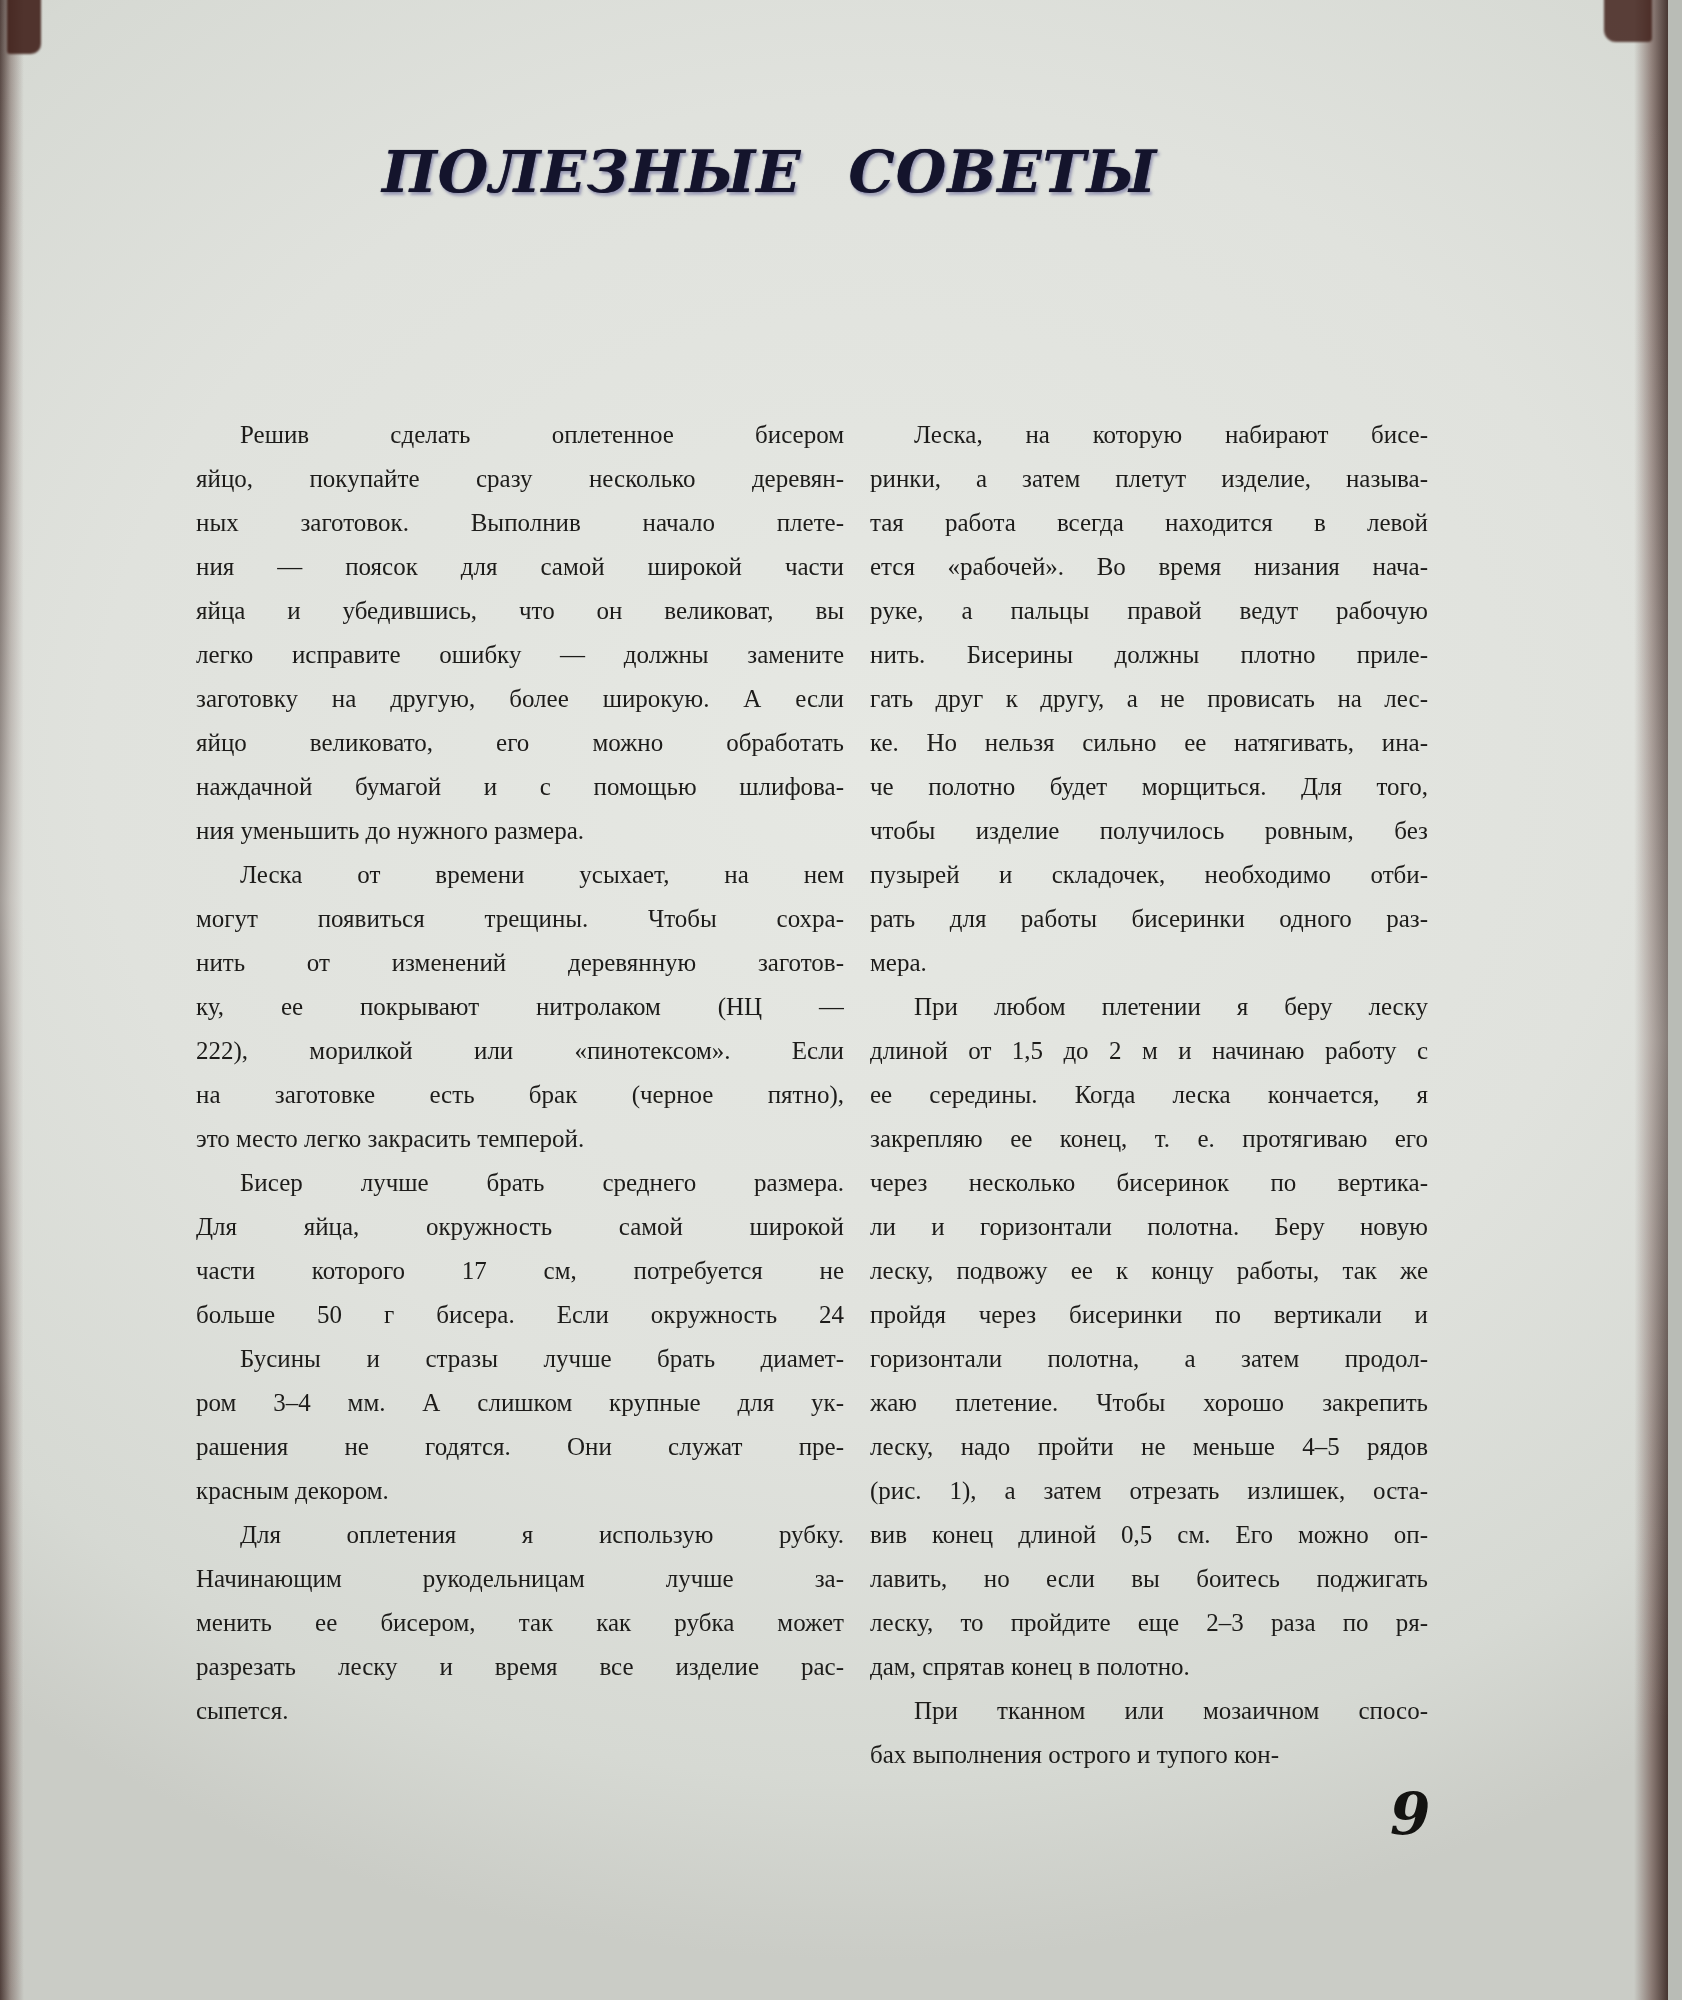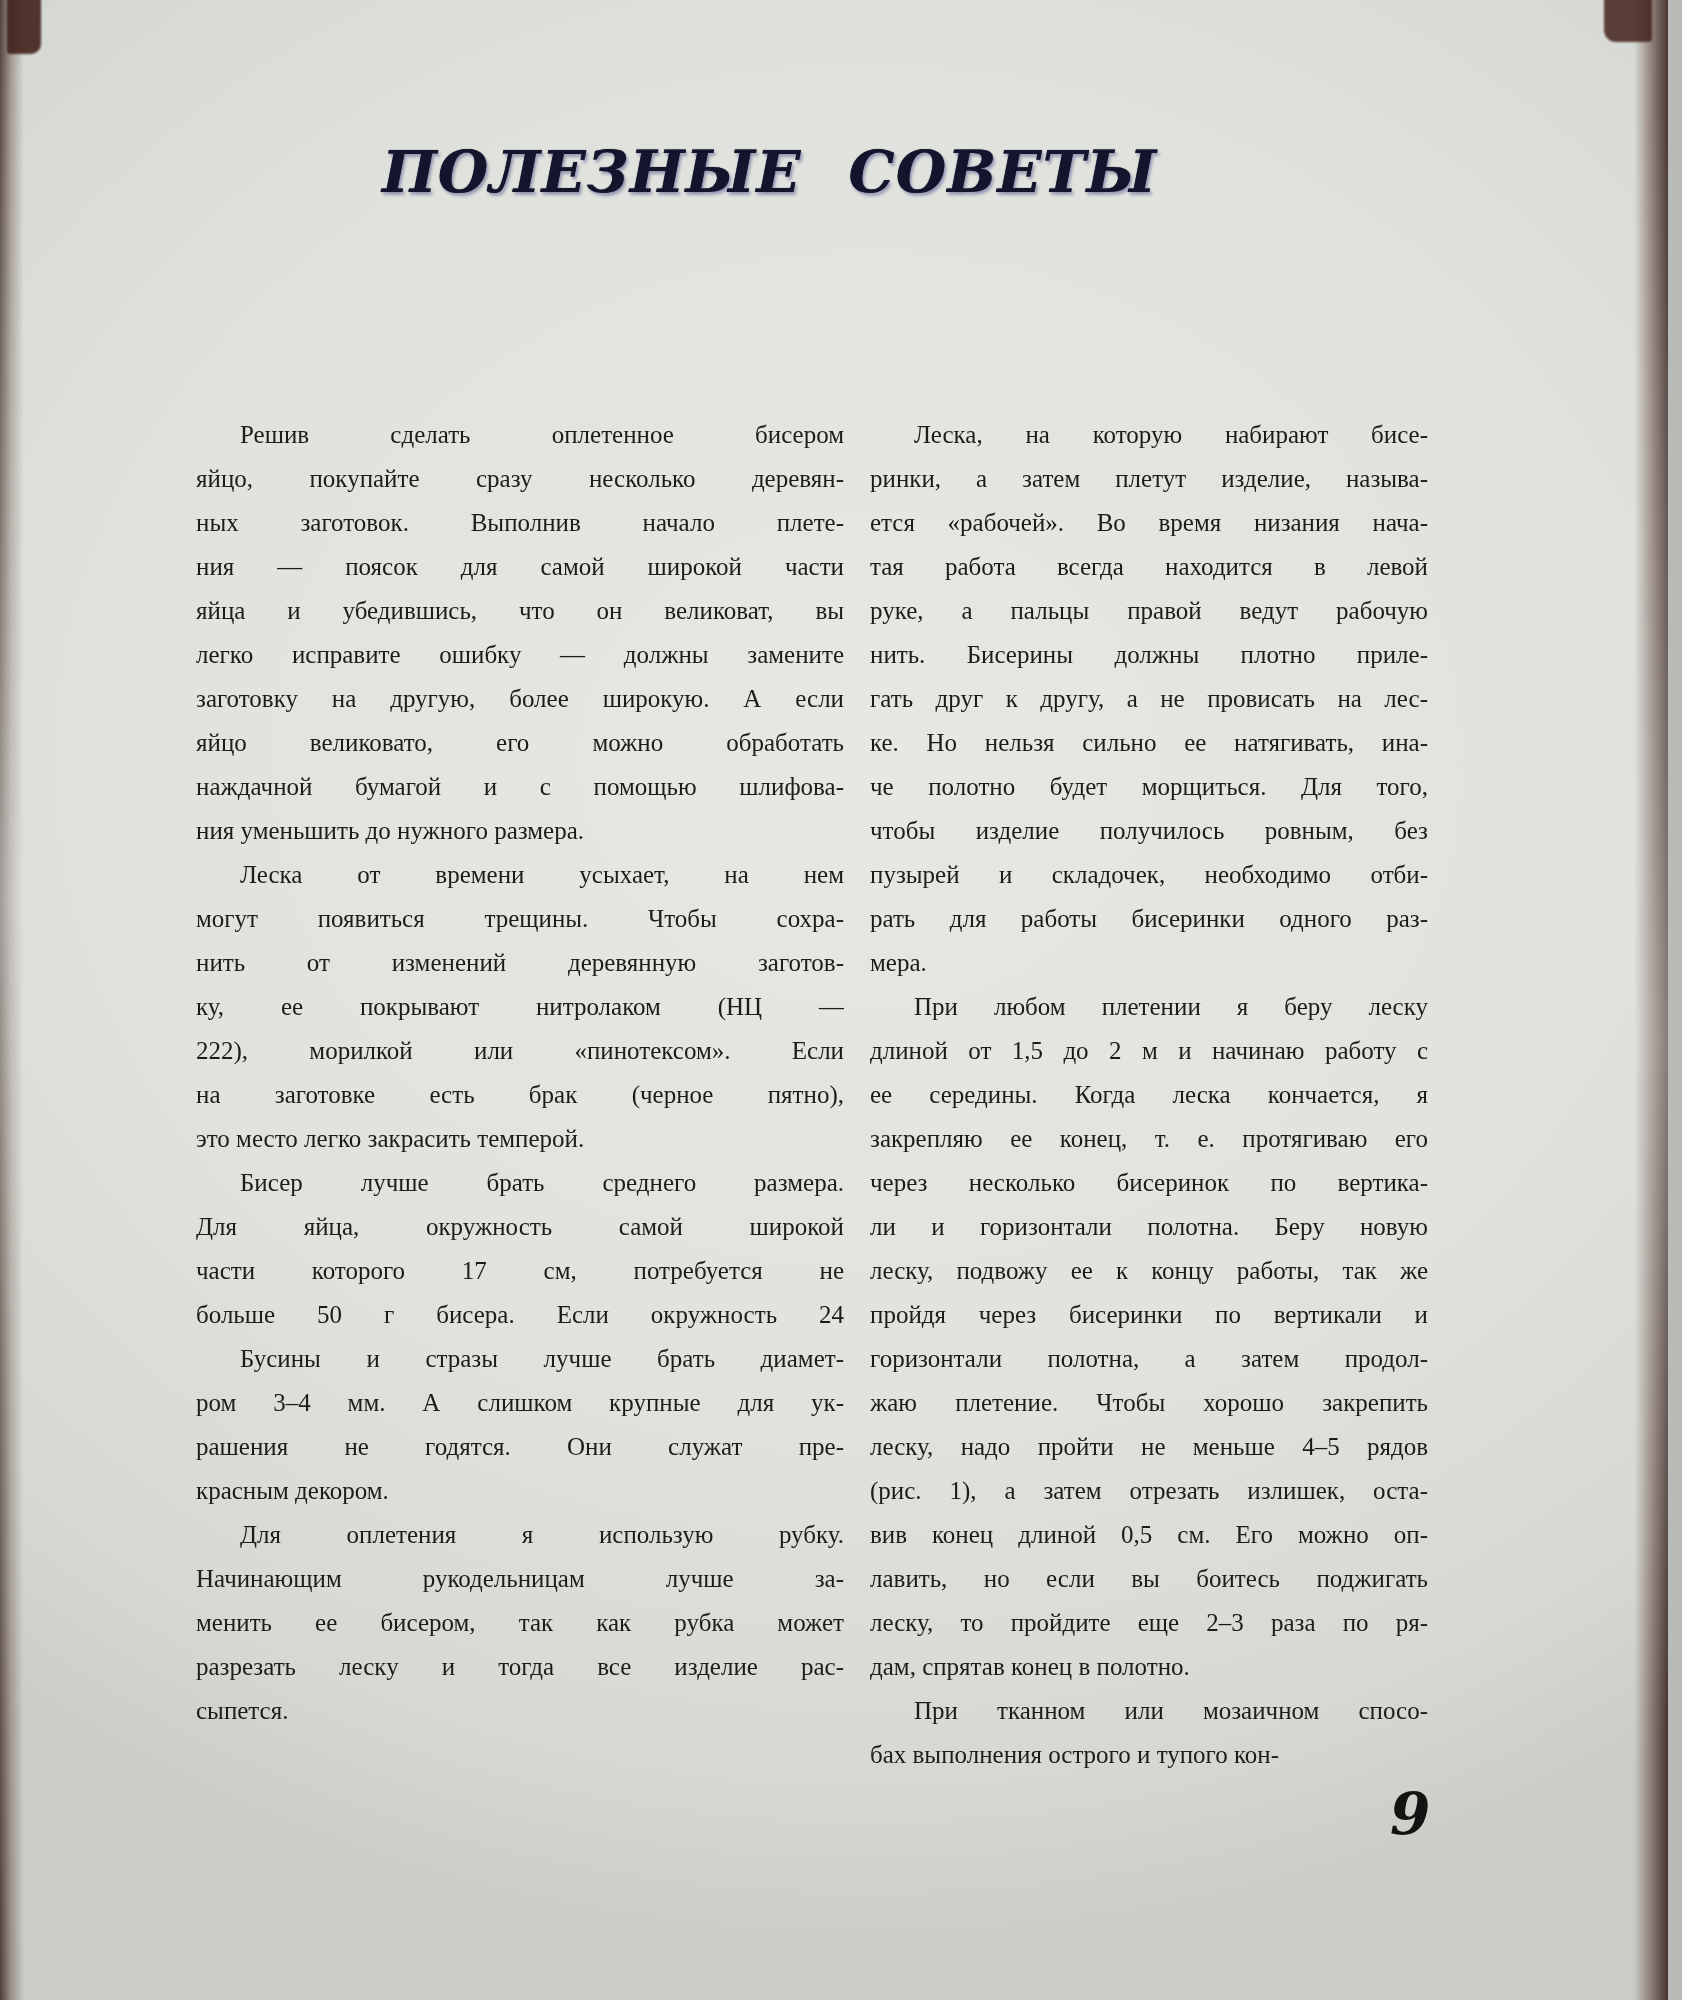--- a/index.html
+++ b/index.html
@@ -107,30 +107,30 @@
       <div class="para">
           <div class="tline">Бусины и стразы лучше брать диамет-</div>
           <div class="tline">ром 3–4 мм. А слишком крупные для ук-</div>
           <div class="tline">рашения не годятся. Они служат пре-</div>
           <div class="tline lastline">красным декором.</div>
         </div>
       <div class="para">
           <div class="tline">Для оплетения я использую рубку.</div>
           <div class="tline">Начинающим рукодельницам лучше за-</div>
           <div class="tline">менить ее бисером, так как рубка может</div>
-          <div class="tline">разрезать леску и тогда все изделие рас-</div>
+          <div class="tline">разрезать леску и время все изделие рас-</div>
           <div class="tline lastline">сыпется.</div>
         </div>
     </div>
     <div class="col col-right">
       <div class="para">
           <div class="tline">Леска, на которую набирают бисе-</div>
           <div class="tline">ринки, а затем плетут изделие, называ-</div>
+          <div class="tline">тая работа всегда находится в левой</div>
           <div class="tline">ется «рабочей». Во время низания нача-</div>
-          <div class="tline">тая работа всегда находится в левой</div>
           <div class="tline">руке, а пальцы правой ведут рабочую</div>
           <div class="tline">нить. Бисерины должны плотно приле-</div>
           <div class="tline">гать друг к другу, а не провисать на лес-</div>
           <div class="tline">ке. Но нельзя сильно ее натягивать, ина-</div>
           <div class="tline">че полотно будет морщиться. Для того,</div>
           <div class="tline">чтобы изделие получилось ровным, без</div>
           <div class="tline">пузырей и складочек, необходимо отби-</div>
           <div class="tline">рать для работы бисеринки одного раз-</div>
           <div class="tline lastline">мера.</div>
         </div>

